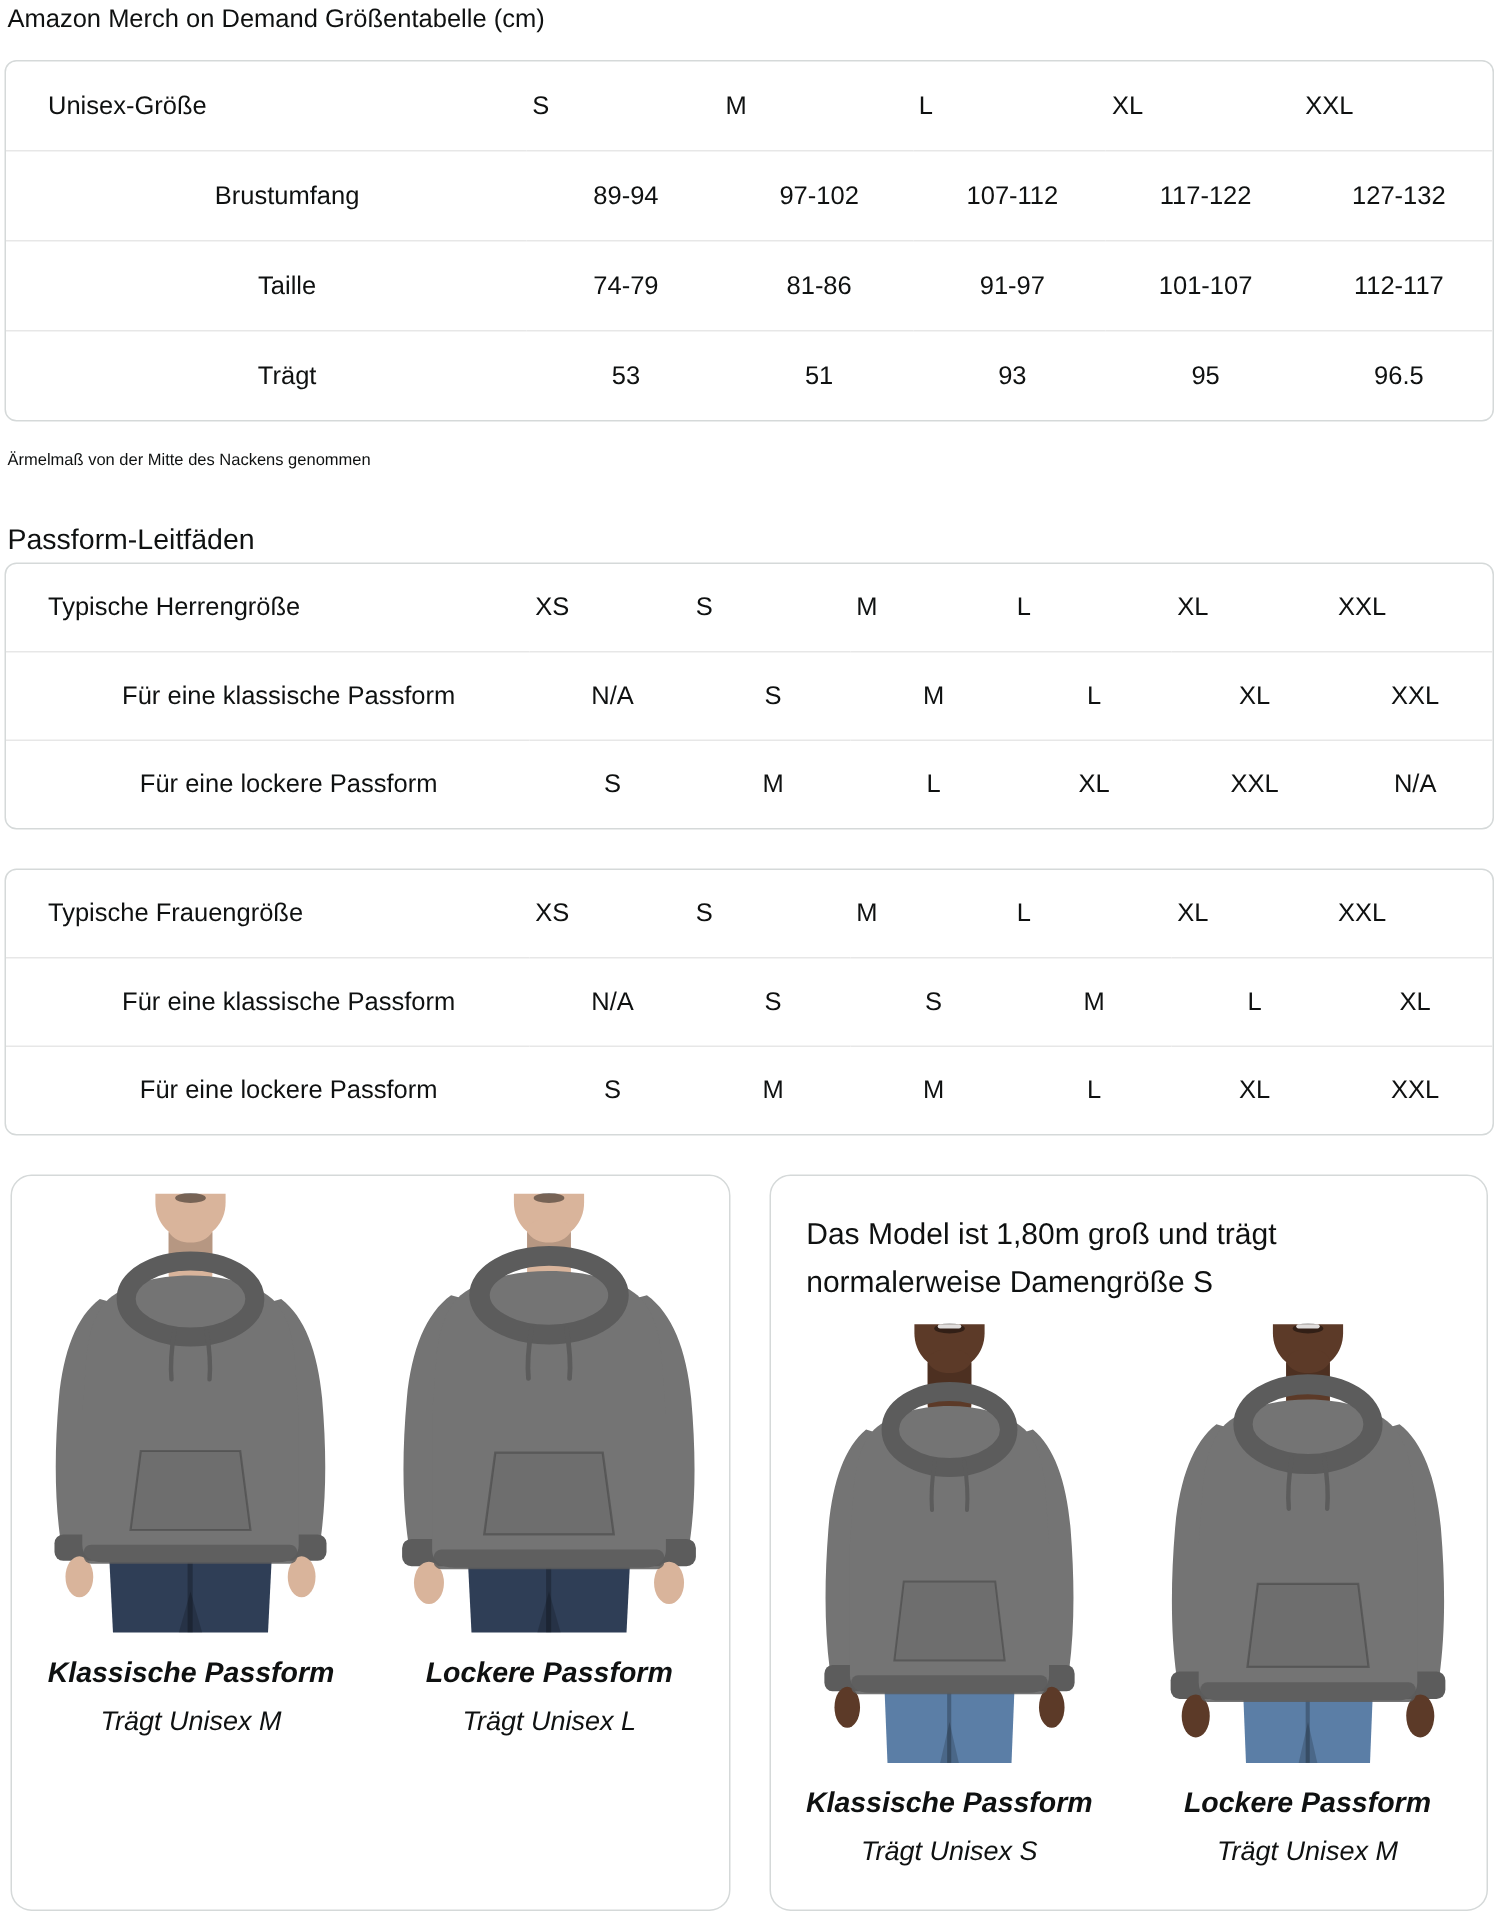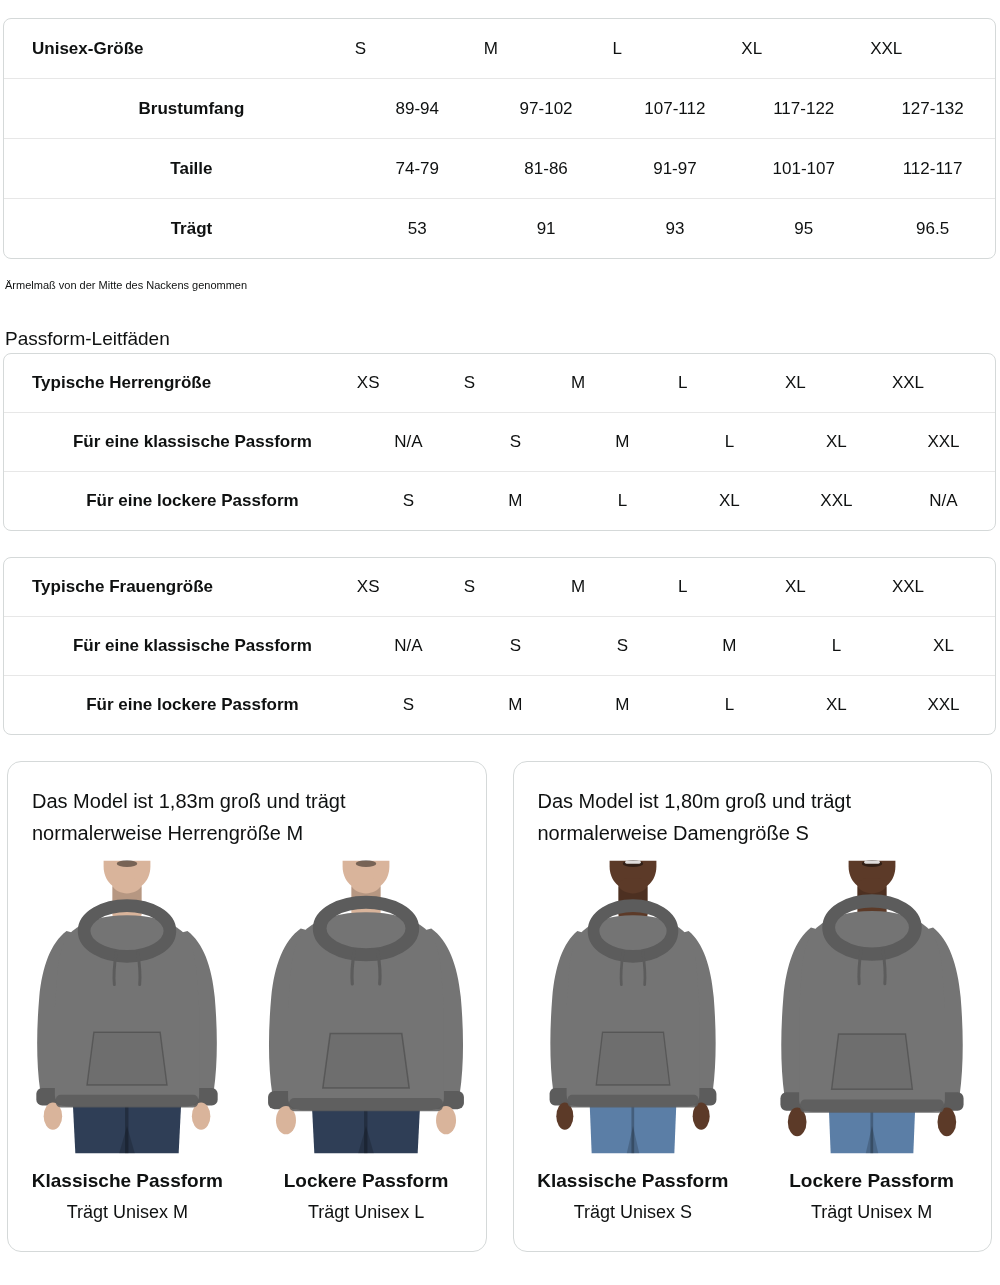--- a/index.html
+++ b/index.html
@@ -27,21 +27,21 @@
   table.info-table td{
     padding:0 0 0 4px;
     font-size:17px;
     vertical-align:middle;
     white-space:nowrap;
     overflow:hidden;
   }
   table.size-table td{height:59px;}
   table.fit-table td{height:58px;}
   table.info-table td.row-label{
-    font-weight:700;
+    font-weight:400;
     padding-left:28px;
   }
   table.info-table tr + tr td{
     border-top:1px solid var(--c-row-divider,#E7E7E7);
     text-align:center;
   }
   table.fit-table{margin-top:2px;}
   table.fit-table.second{margin-top:26px;}
 
   .note{
@@ -71,21 +71,21 @@
     display:flex;justify-content:center;align-items:flex-start;
     --skin:var(--c-male-skin,#D9B49B);
     --jeans:var(--c-male-jeans,#2F3E56);
     --hoodie:var(--c-hoodie-grey,#747474);
     --hoodie-dark:var(--c-hoodie-dark-grey,#5C5C5C);
   }
   .figure.female{
     --skin:var(--c-female-skin,#5C3A28);
     --jeans:var(--c-female-jeans,#5B7EA6);
   }
-  .captions{display:flex;margin-top:12px;}
+  .captions{display:flex;margin-top:12px;font-style:italic;}
   .caption{width:50%;text-align:center;}
   .caption-title{font-size:19px;font-weight:700;line-height:24px;}
   .caption-sub{font-size:18px;font-weight:400;line-height:24px;margin-top:7px;}
 
   
   .skin{fill:var(--skin);}
   .shade{fill:#000;opacity:.16;}
   .mouth{fill:#000;opacity:.45;}
   .teeth{fill:#fff;opacity:0;}
   .figure.female .teeth{opacity:.85;}
@@ -101,20 +101,21 @@
   .figure.loose .hoodie-scale{transform:scale(1.08,1.035);}
   .figure.female .hoodie-scale{transform:scale(0.92,1);}
   .figure.female.loose .hoodie-scale{transform:scale(1.01,1.05);}
   .figure.female .jeans-g{transform-origin:50% 100%;transform:scale(0.8,1);}
 </style>
 </head>
 <body>
 
 <div class="page">
 
+  <h1 class="page-title">Amazon Merch on Demand Größentabelle (cm)</h1>
 
   <table class="info-table size-table">
     <colgroup>
         <col style="width:35%">
         <col style="width:13%">
         <col style="width:13%">
         <col style="width:13%">
         <col style="width:13%">
         <col style="width:13%">
       </colgroup>
@@ -139,21 +140,21 @@
         <td class="row-label">Taille</td>
         <td>74-79</td>
         <td>81-86</td>
         <td>91-97</td>
         <td>101-107</td>
         <td>112-117</td>
       </tr>
       <tr>
         <td class="row-label">Trägt</td>
         <td>53</td>
-        <td>91</td>
+        <td>51</td>
         <td>93</td>
         <td>95</td>
         <td>96.5</td>
       </tr>
     </tbody>
   </table>
 
   <p class="note">Ärmelmaß von der Mitte des Nackens genommen</p>
 
   <h2 class="section-title">Passform-Leitfäden</h2>
@@ -236,21 +237,20 @@
         <td>L</td>
         <td>XL</td>
         <td>XXL</td>
       </tr>
     </tbody>
   </table>
 
   <div class="cards">
 
     <div class="card">
-      <p class="card-desc">Das Model ist 1,83m groß und trägt normalerweise Herrengröße M</p>
       <div class="figures">
 
         <div class="figure male classic">
           <svg viewBox="0 0 240 300" width="234" height="300">
             <g>
               <path class="skin" d="M96,0 L144,0 L144,6 C144,20 134,31 120,31 C106,31 96,20 96,6 Z"></path>
               <rect class="skin" x="105" y="18" width="30" height="46" rx="9"></rect>
               <path class="shade" d="M105,26 C111,36 129,36 135,26 L135,44 C129,40 111,40 105,44 Z"></path>
               <ellipse class="mouth" cx="120" cy="3" rx="10.5" ry="3.4"></ellipse>
               <rect class="teeth" x="112" y="0" width="16" height="3" rx="1.5"></rect>

